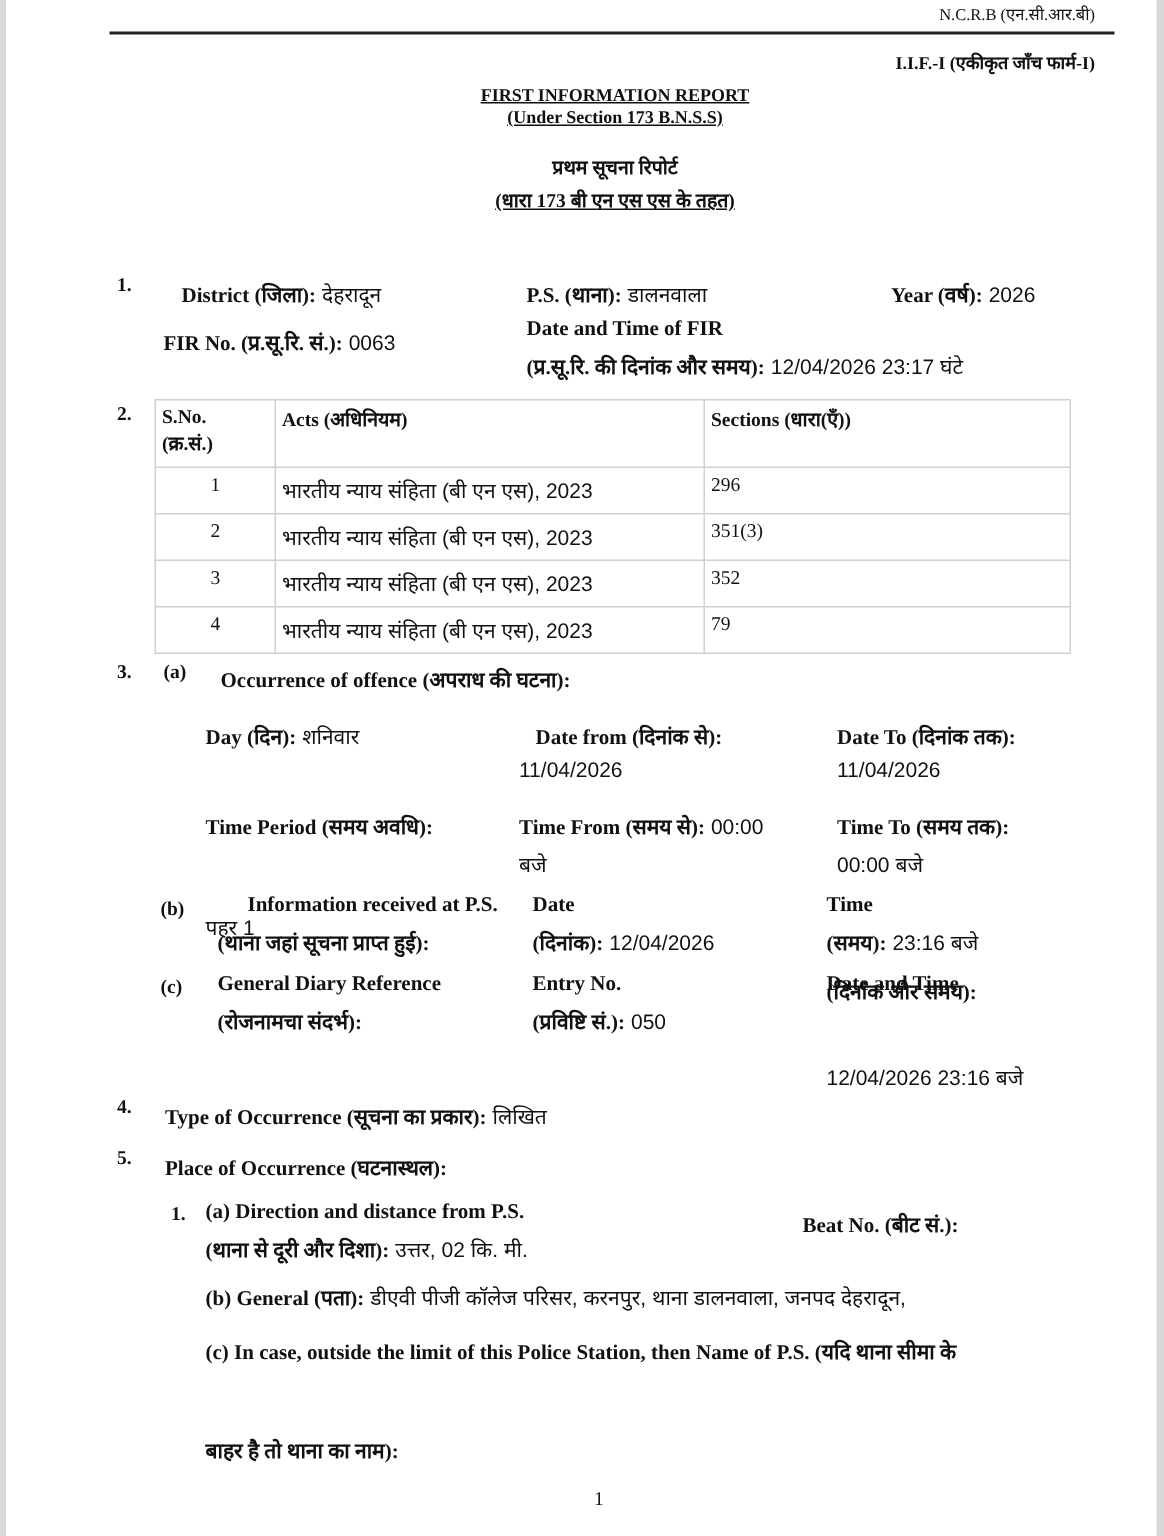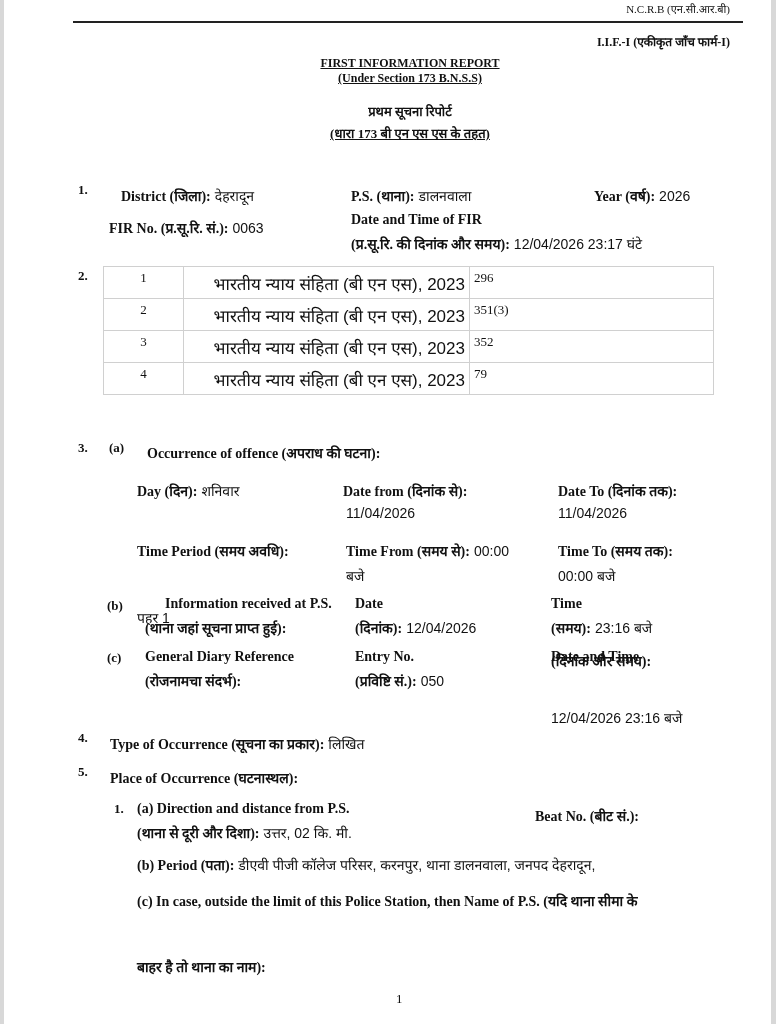--- a/index.html
+++ b/index.html
@@ -17,21 +17,21 @@
   .num { font-weight:bold; font-size:13px; }
   .lbl { font-weight:bold; font-size:14px; }
   .val { font-family:"Liberation Sans", "DejaVu Sans", sans-serif; font-size:14px; }
   table.acts { position:absolute; left:103px; top:266px; width:611px; border-collapse:collapse; }
   table.acts td { border:1px solid #d0d0d0; font-size:13px; vertical-align:top; padding:3px 4px; }
   table.acts td.c1 { width:71px; }
   table.acts td.c2 { width:277px; }
   .hrow td { height:38px; font-weight:bold; }
   .drow td { height:22px; }
   .drow td.c1 { text-align:center; }
-  .drow td.c2 { font-family:"Liberation Sans", "DejaVu Sans", sans-serif; font-size:17px; padding-top:5px;text-align:right; }
+  .drow td.c2 { font-family:"Liberation Sans", "DejaVu Sans", sans-serif; font-size:14px; padding-top:5px; }
   .page-no { left:396px; top:991px; font-size:13px; }
 </style>
 </head>
 <body>
 
 <div class="edge-left"></div>
 <div class="edge-right"></div>
 
 <div class="abs hdr-ncrb">N.C.R.B (एन.सी.आर.बी)</div>
 <div class="hdr-line"></div>
@@ -61,20 +61,25 @@
 </div>
 <div class="abs lbl" style="left:351px; top:212px;">Date and Time of FIR</div>
 <div class="abs" style="left:351px; top:234px;">
   <span class="lbl">(प्र.सू.रि. की दिनांक और समय):</span>
   <span class="val">12/04/2026 23:17 घंटे</span>
 </div>
 
 <div class="abs num" style="left:78px; top:268px;">2.</div>
 <table class="acts">
   <tbody>
+      <tr class="hrow">
+    <td class="c1"><span>S.No.</span><br><span>(क्र.सं.)</span></td>
+    <td class="c2">Acts (अधिनियम)</td>
+    <td>Sections (धारा(एँ))</td>
+  </tr>
   <tr class="drow">
     <td class="c1">1</td>
     <td class="c2">भारतीय न्याय संहिता (बी एन एस), 2023</td>
     <td>296</td>
   </tr>
   <tr class="drow">
     <td class="c1">2</td>
     <td class="c2">भारतीय न्याय संहिता (बी एन एस), 2023</td>
     <td>351(3)</td>
   </tr>
@@ -92,21 +97,21 @@
   </table>
 
 <div class="abs num" style="left:78px; top:440px;">3.</div>
 <div class="abs num" style="left:109px; top:440px;">(a)</div>
 <div class="abs lbl" style="left:147px; top:443px;">Occurrence of offence (अपराध की घटना):</div>
 
 <div class="abs" style="left:137px; top:481px;">
   <span class="lbl">Day (दिन):</span>
   <span class="val">शनिवार</span>
 </div>
-<div class="abs lbl" style="left:343px; top:481px;text-align:right;">Date from (दिनांक से):</div>
+<div class="abs lbl" style="left:357px; top:481px;text-align:right;">Date from (दिनांक से):</div>
 <div class="abs val" style="left:346px; top:505px;">11/04/2026</div>
 <div class="abs lbl" style="left:558px; top:481px;">Date To (दिनांक तक):</div>
 <div class="abs val" style="left:558px; top:505px;">11/04/2026</div>
 
 <div class="abs lbl" style="left:137px; top:541px;">Time Period (समय अवधि):</div>
 <div class="abs val" style="left:137px; top:564px;margin-top:44px;">पहर 1</div>
 <div class="abs" style="left:346px; top:541px;">
   <span class="lbl">Time From (समय से):</span>
   <span class="val">00:00</span>
 </div>
@@ -151,20 +156,20 @@
 
 <div class="abs num" style="left:114px; top:801px;">1.</div>
 <div class="abs lbl" style="left:137px; top:801px;">(a) Direction and distance from P.S.</div>
 <div class="abs" style="left:137px; top:823px;">
   <span class="lbl">(थाना से दूरी और दिशा):</span>
   <span class="val">उत्तर, 02 कि. मी.</span>
 </div>
 <div class="abs lbl" style="left:535px; top:806px;">Beat No. (बीट सं.):</div>
 
 <div class="abs" style="left:137px; top:855px;">
-  <span class="lbl">(b) Period (पता):</span>
+  <span class="lbl">(b) General (पता):</span>
   <span class="val">डीएवी पीजी कॉलेज परिसर, करनपुर, थाना डालनवाला, जनपद देहरादून,</span>
 </div>
 
 <div class="abs lbl" style="left:137px; top:891px;">(c) In case, outside the limit of this Police Station, then  Name of P.S. (यदि थाना सीमा के</div>
 <div class="abs lbl" style="left:137px; top:957px;">बाहर है तो थाना का नाम):</div>
 
 <div class="abs page-no">1</div>
 
 </body></html>

